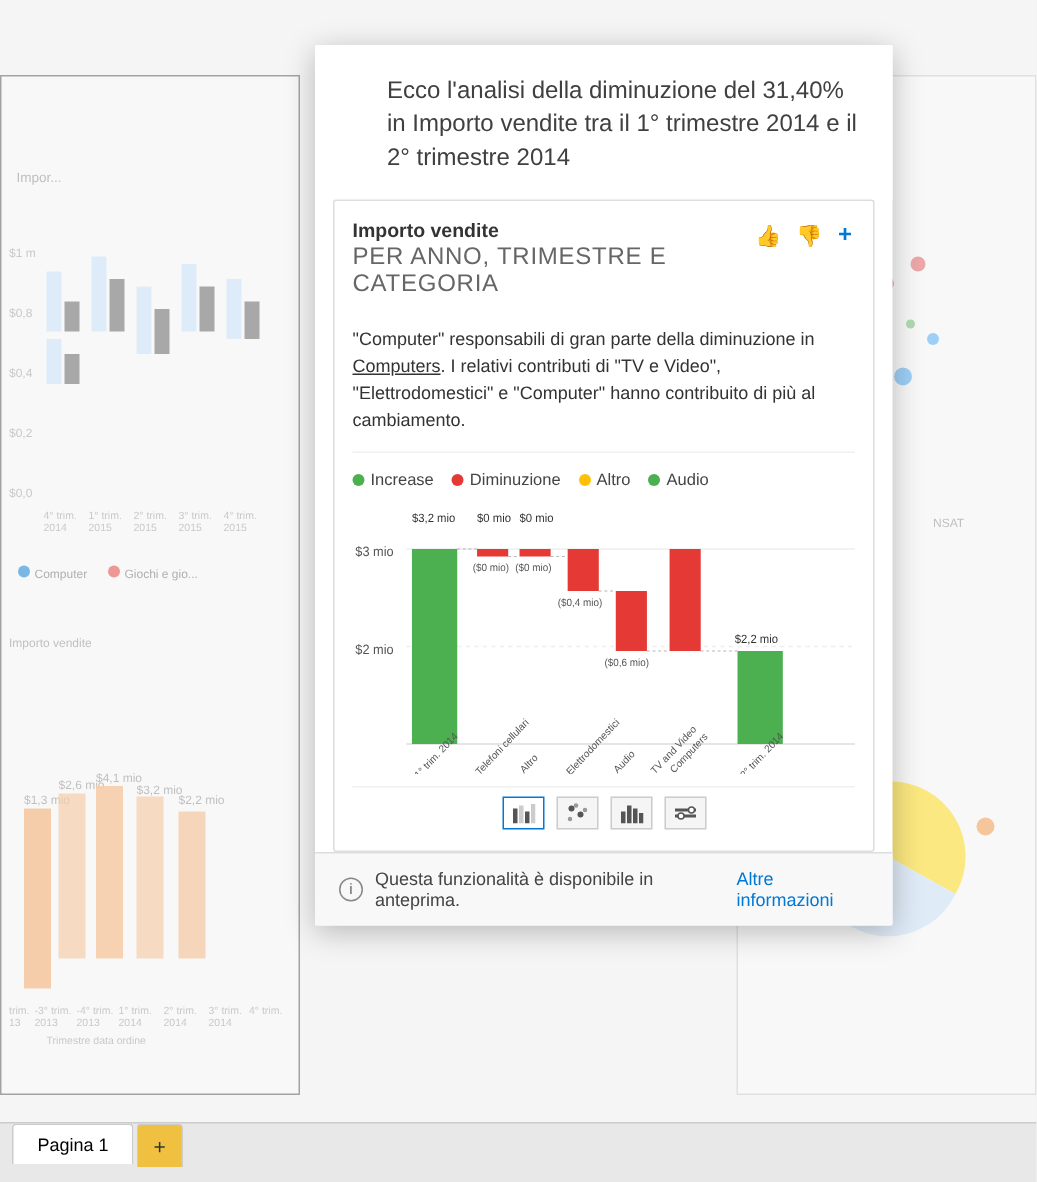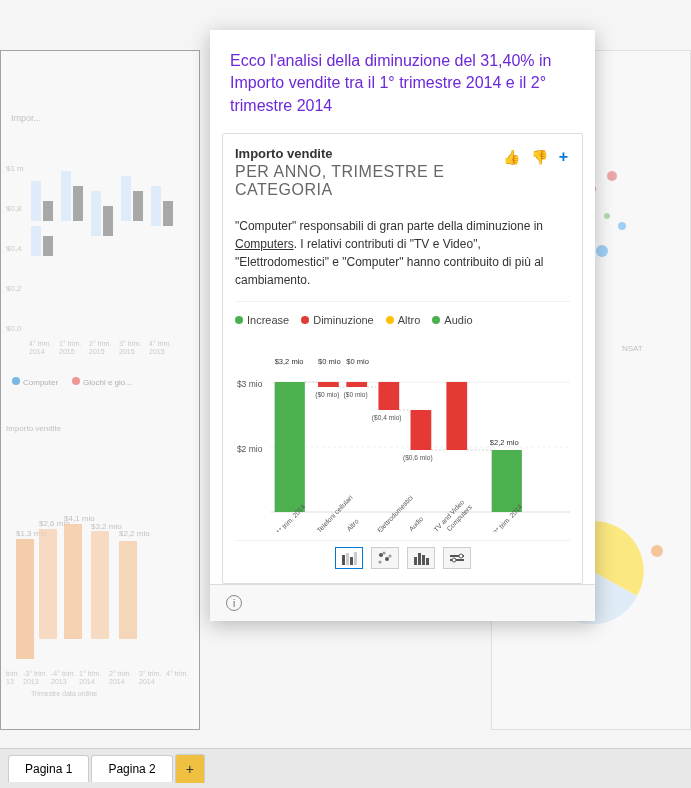--- a/index.html
+++ b/index.html
@@ -21,21 +21,21 @@
     }
 
     
     .page-tabs {
       position: absolute;
       bottom: 0; left: 0;
       width: 100%;
       height: 40px;
       background: #e8e8e8;
       display: flex;
-      align-items: center;
+      align-items: flex-start;
       padding: 0 8px;
       border-top: 1px solid #ccc;
     }
     .page-tab {
       padding: 6px 16px;
       font-size: 12px;
       background: #fff;
       border: 1px solid #ccc;
       border-bottom: none;
       cursor: pointer;
@@ -89,22 +89,23 @@
     }
 
     
     .card-header {
       padding: 20px 20px 16px 20px;
       background: #fff;
     }
     .card-title-main {
       font-size: 16px;
       font-weight: 400;
-      color: #6d28d9;
+      color: #404040;
       line-height: 1.4;
+      margin-left: 28px;
     }
 
     
     .inner-card {
       margin: 0 12px 0 12px;
       border: 1px solid #ddd;
       border-radius: 2px;
       background: #fff;
       padding: 12px 12px 8px 12px;
     }
@@ -154,21 +155,21 @@
       padding-bottom: 12px;
     }
     .card-description .underlined {
       text-decoration: underline;
     }
 
     
     .legend {
       display: flex;
       gap: 12px;
-      margin-bottom: 26px;
+      margin-bottom: 10px;
       flex-wrap: wrap;
     }
     .legend-item {
       display: flex;
       align-items: center;
       gap: 4px;
       font-size: 11px;
       color: #444;
     }
     .legend-dot {
@@ -483,20 +484,21 @@
           <rect x="1" y="4" width="14" height="2" fill="#555"></rect>
           <circle cx="5" cy="9" r="2" fill="#fff" stroke="#555" stroke-width="1"></circle>
           <circle cx="12" cy="5" r="2" fill="#fff" stroke="#555" stroke-width="1"></circle>
         </svg>
       </button>
     </div>
   </div>
 
   <div class="info-bar">
     <div class="info-icon">i</div>
+    <span>Questa funzionalità è disponibile in anteprima.</span>
+    <a>Altre informazioni</a>
   </div>
 </div>
 
 <div class="page-tabs">
   <div class="page-tab active">Pagina 1</div>
-  <div class="page-tab">Pagina 2</div>
   <div class="page-tab-add">+</div>
 </div>
 
 </body></html>

